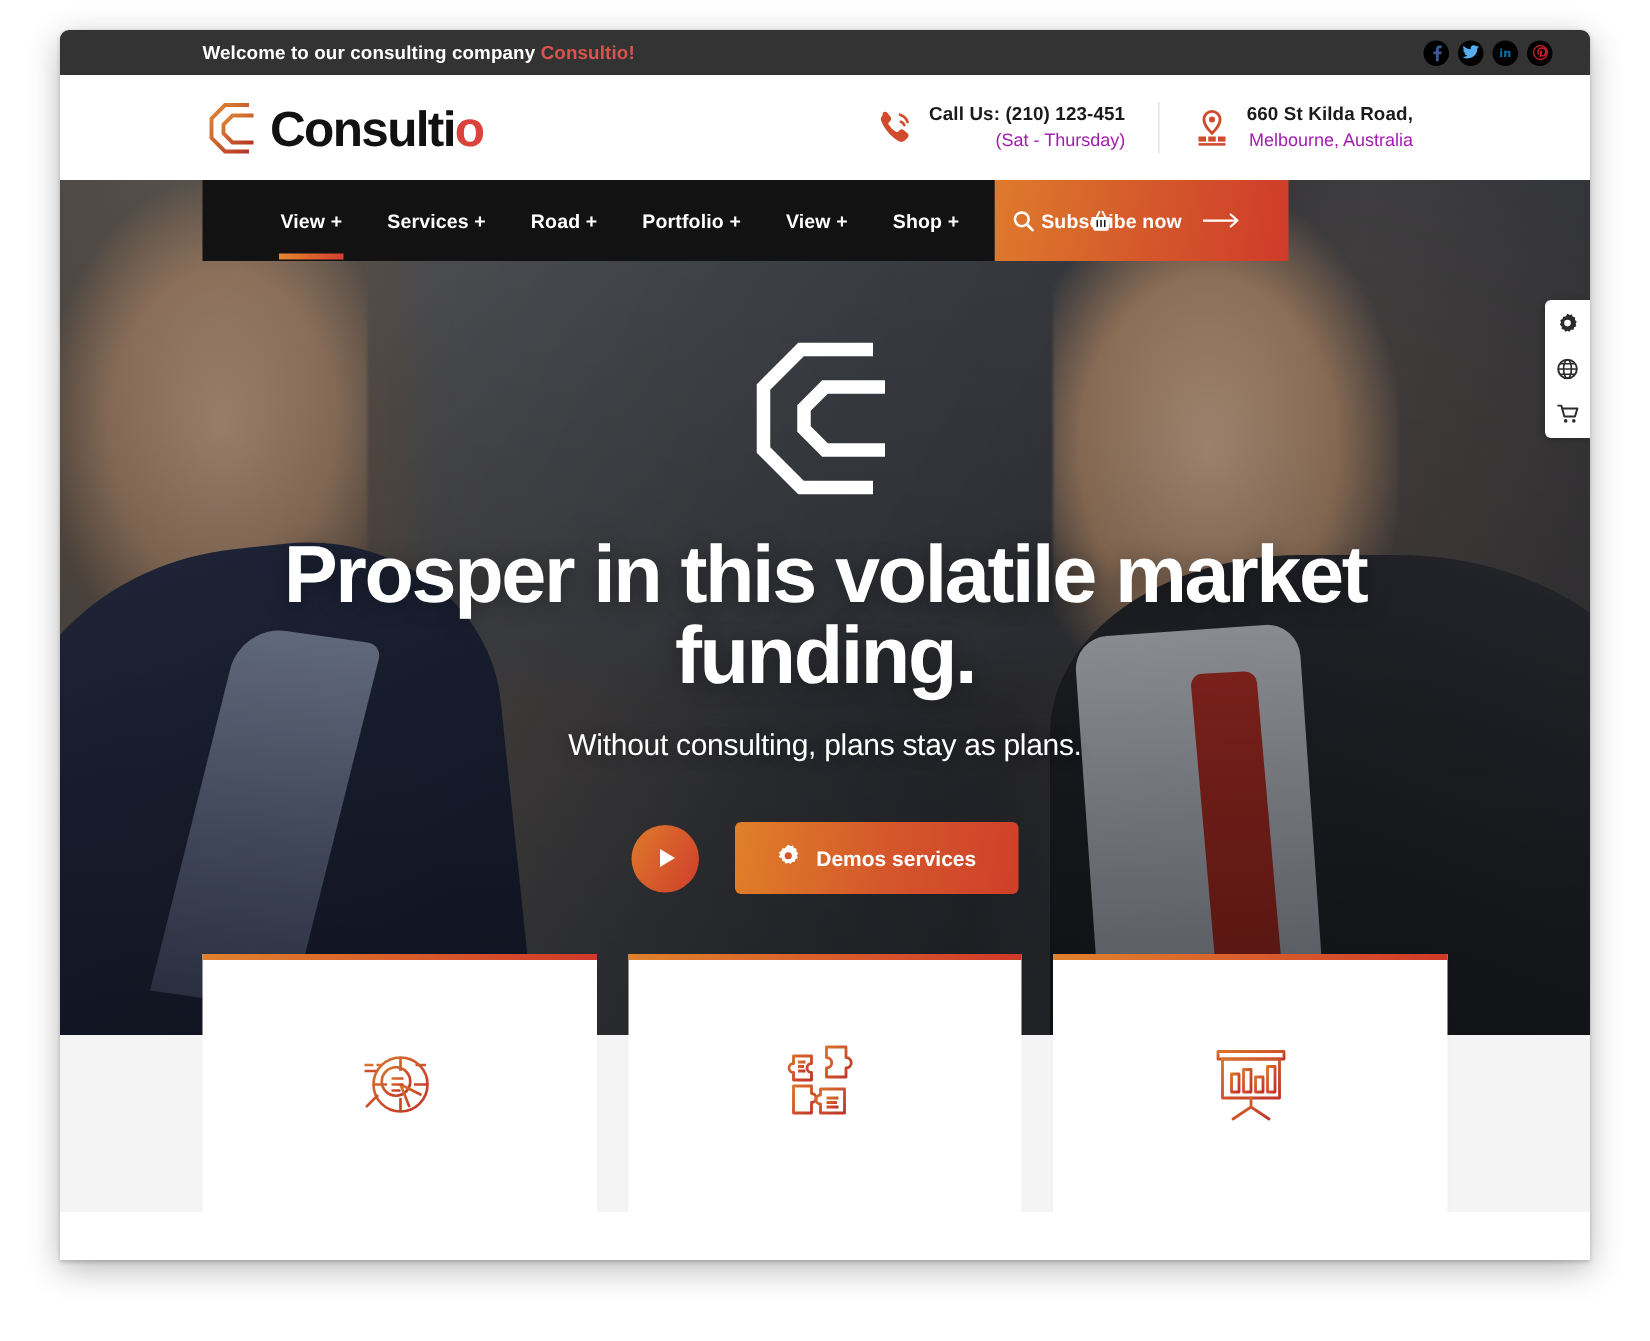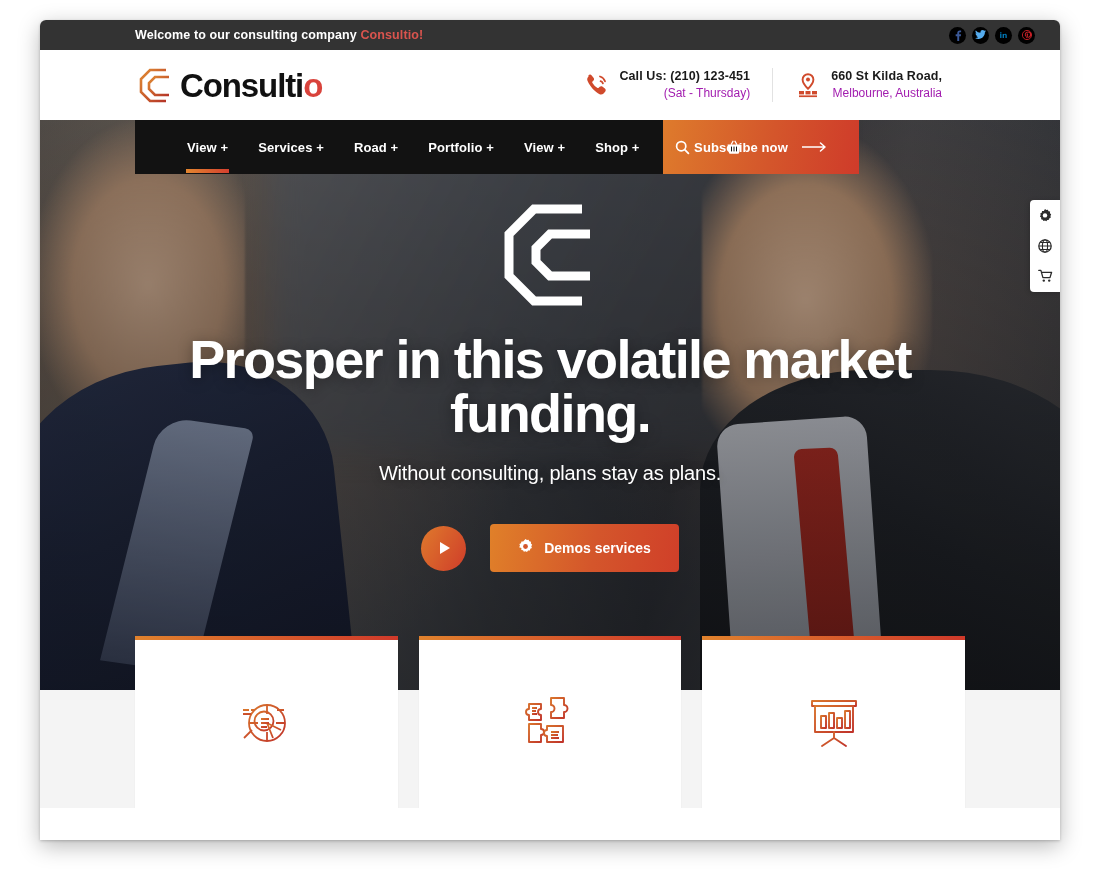--- a/index.html
+++ b/index.html
@@ -212,21 +212,21 @@
     display:flex; align-items:center; justify-content:center;
     gap:14px;
     color:#fff; font-size:13px; font-weight:700; letter-spacing:.1px;
     cursor:pointer;
   }
 
   
   .hero-inner{
     position:absolute; inset:0;
     display:flex; flex-direction:column; align-items:center;
-    padding-top:76px;
+    padding-top:100px;
     z-index:4;
   }
   .hero-mark{ width:104px; height:118px; margin-bottom:18px; }
   .hero-title{
     color:#ffffff;
     font-size:54px; line-height:1.0;
     font-weight:700; text-align:center;
     letter-spacing:-1.6px;
     max-width:760px;
     text-shadow:0 2px 14px rgba(0,0,0,.35);

